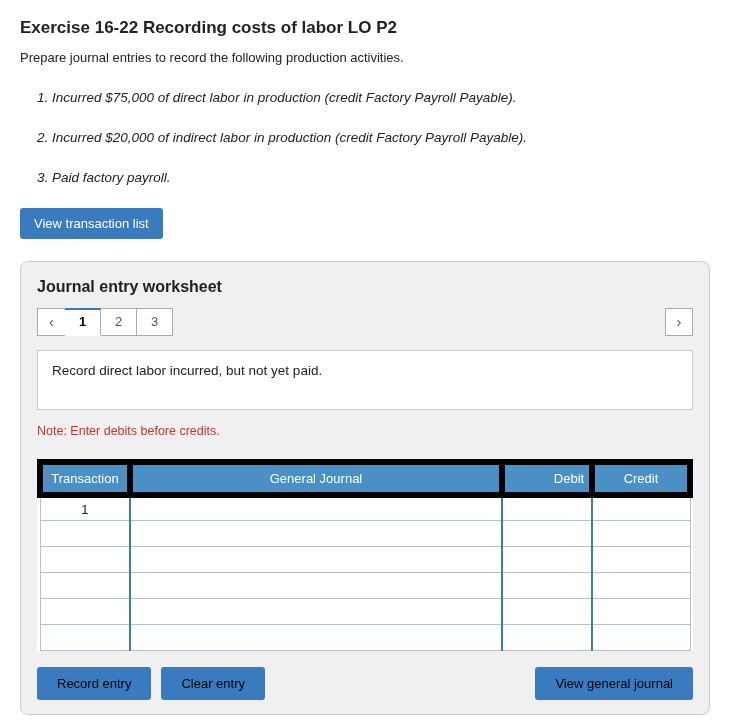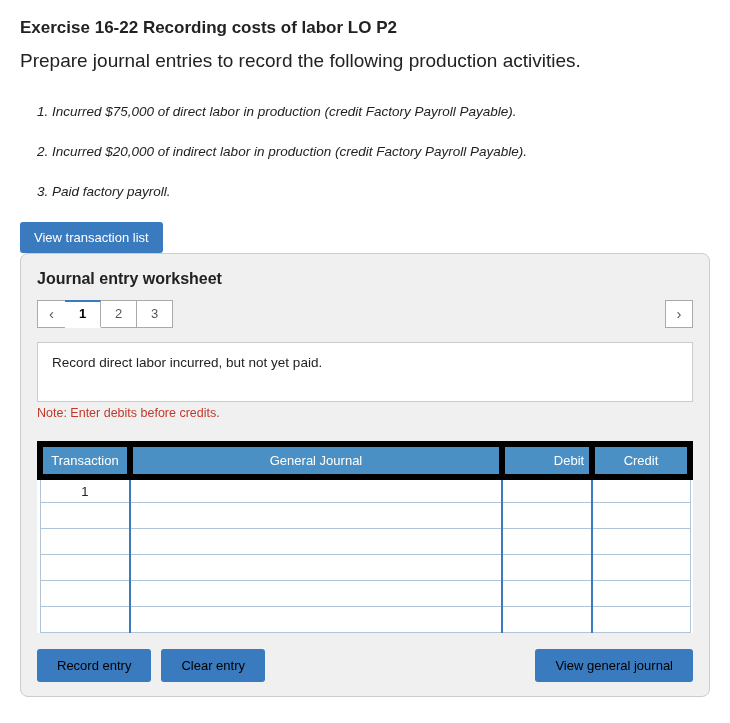--- a/index.html
+++ b/index.html
@@ -11,39 +11,39 @@
       padding: 18px 20px;
       width: 730px;
       min-height: 723px;
     }
     .page-title {
       font-size: 17px;
       font-weight: bold;
       margin-bottom: 12px;
     }
     .description {
-      font-size: 19px;
-      margin-bottom: 29px;
+      font-size: 13px;
+      margin-bottom: 22px;
       color: #222;
     }
     .activities {
       font-size: 13.5px;
       margin-bottom: 18px;
       line-height: 1.7;
     }
     .activities p { margin: 17px; font-style: italic; }
     .btn-view-transaction {
       background-color: #3a7bbf;
       color: #fff;
       border: none;
       padding: 8px 14px;
       font-size: 13px;
       cursor: pointer;
       border-radius: 3px;
-      margin-bottom: 0;
+      margin-bottom: 22px;
       display: inline-block;
     }
     .worksheet-container {
       background: #f0f0f0;
       border: 1px solid #ccc;
       border-radius: 8px;
       padding: 16px 16px 14px 16px;
     }
     .worksheet-title {
       font-size: 16px;
@@ -89,21 +89,21 @@
       font-weight: bold;
       border-top: 2px solid #3a7bbf;
     }
     .tab-btn:not(.active) { color: #555; }
     .instruction-box {
       background: #fff;
       border: 1px solid #ccc;
       padding: 12px 14px;
       font-size: 13.5px;
       min-height: 60px;
-      margin-bottom: 4px;
+      margin-bottom: 14px;
     }
     .note-text {
       color: #c0392b;
       font-size: 12.5px;
       margin-bottom: 21px;
     }
     .journal-table {
       width: 100%;
       border-collapse: collapse;
       background: #fff;

